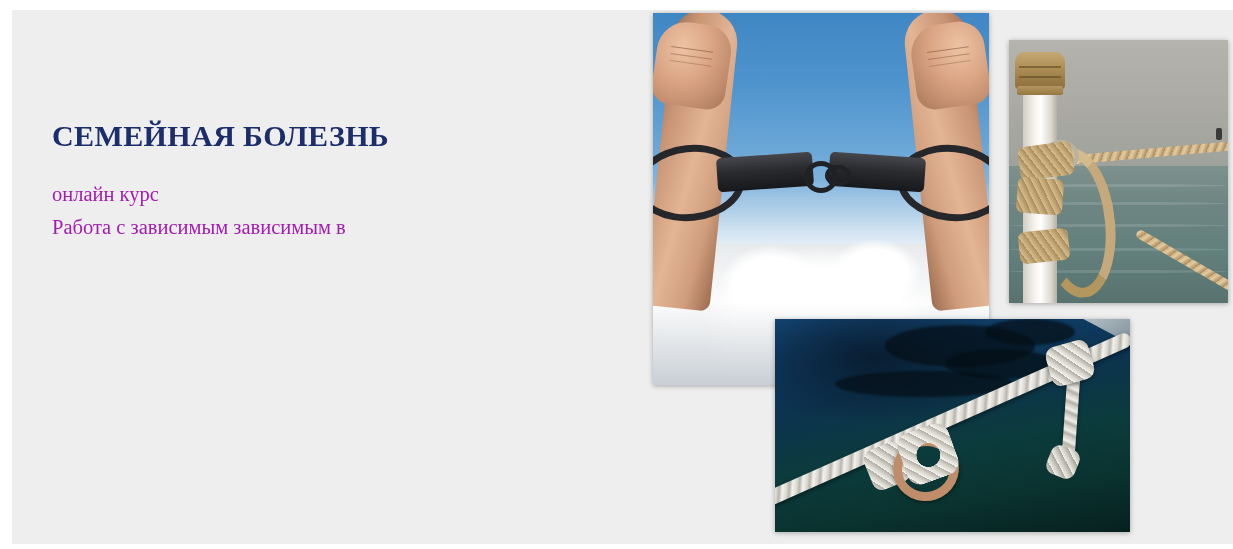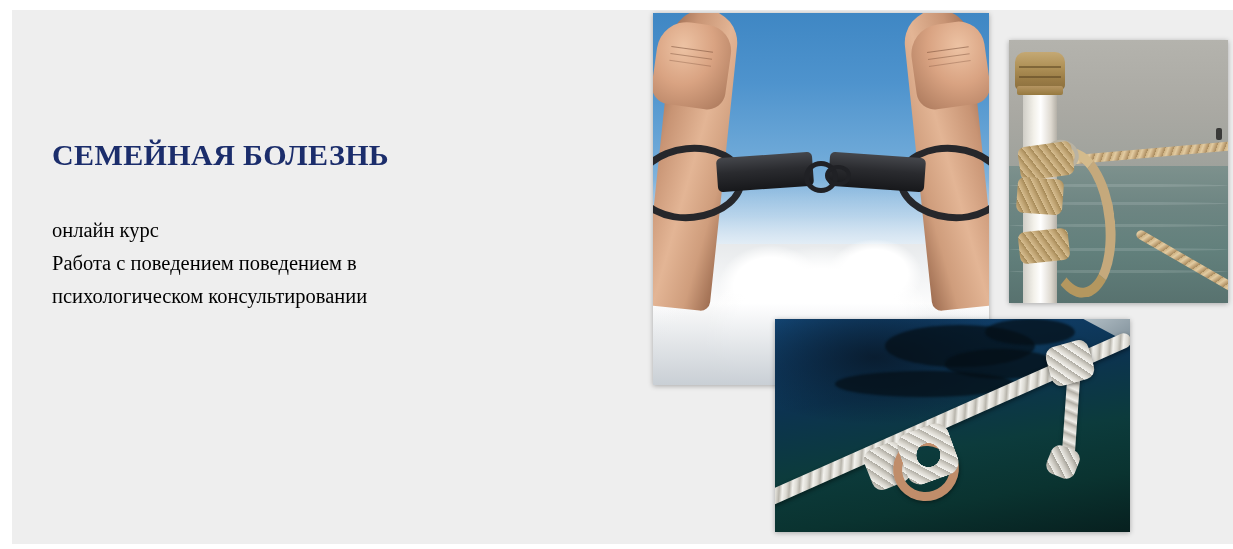--- a/index.html
+++ b/index.html
@@ -35,27 +35,27 @@
   .title-line {
     font-family: "Liberation Serif", "DejaVu Serif", serif;
     font-weight: bold;
     font-size: 30px;
     letter-spacing: 0.4px;
     color: #1b2d6b;
     line-height: 1.0;
     margin: 0 0 0 0;
     white-space: nowrap;
   }
-  .title-line.second { margin-top: 52px; }
+  .title-line.second { margin-top: 33px; }
 
   .subtitle {
-    margin-top: 44px;
+    margin-top: 27px;
     font-family: "Liberation Serif", "DejaVu Serif", serif;
     font-size: 20.5px;
-    color: #000000;
+    color: #a21caf;
     line-height: 1.62;
   }
   .subtitle div { white-space: nowrap; }
 
   
   .photo {
     position: absolute;
     overflow: hidden;
     background: #cfd4d8;
   }
@@ -403,22 +403,21 @@
 
 <div id="slide">
 
   <div class="text-col">
 
 
     <div class="title-line second">СЕМЕЙНАЯ БОЛЕЗНЬ</div>
 
     <div class="subtitle">
       <div>онлайн курс</div>
-      <div>Работа с поведением поведением в</div>
-      <div>психологическом консультировании</div>
+      <div>Работа с зависимым зависимым в</div>
     </div>
   </div>
 
   <div id="photo-handcuffs" class="photo shadowed">
     <div class="layer hc-sky"></div>
     <div class="layer hc-clouds"></div>
     <div class="layer hc-haze"></div>
 
     <div class="arm left"></div>
     <div class="arm right"></div>

